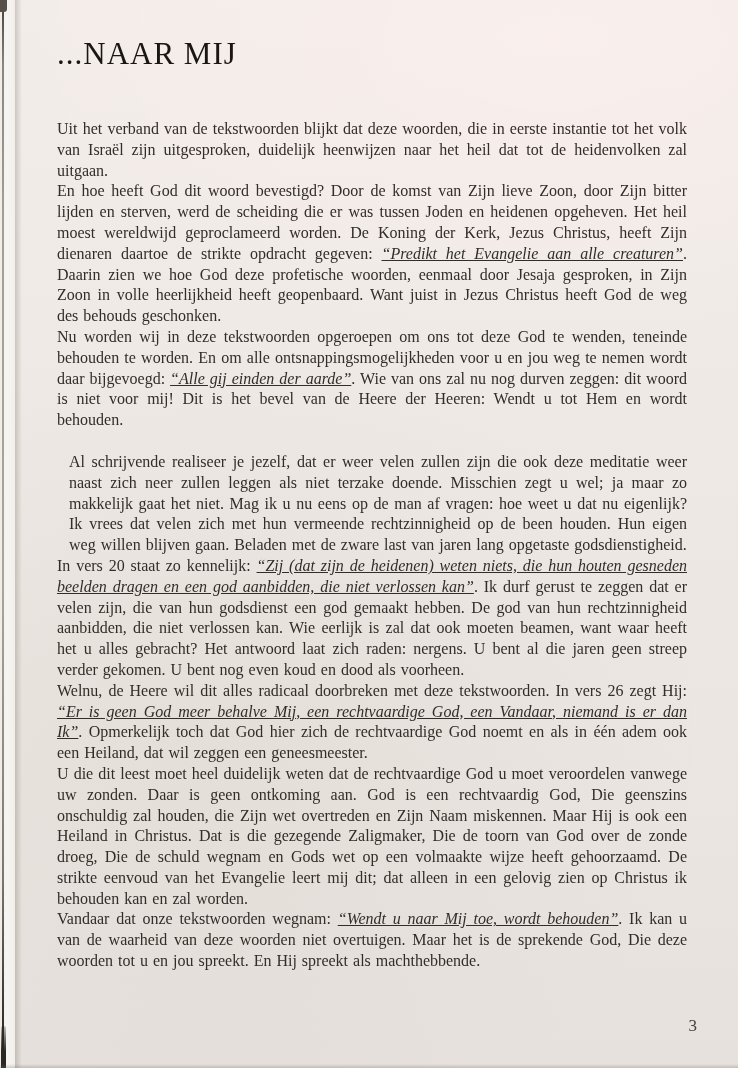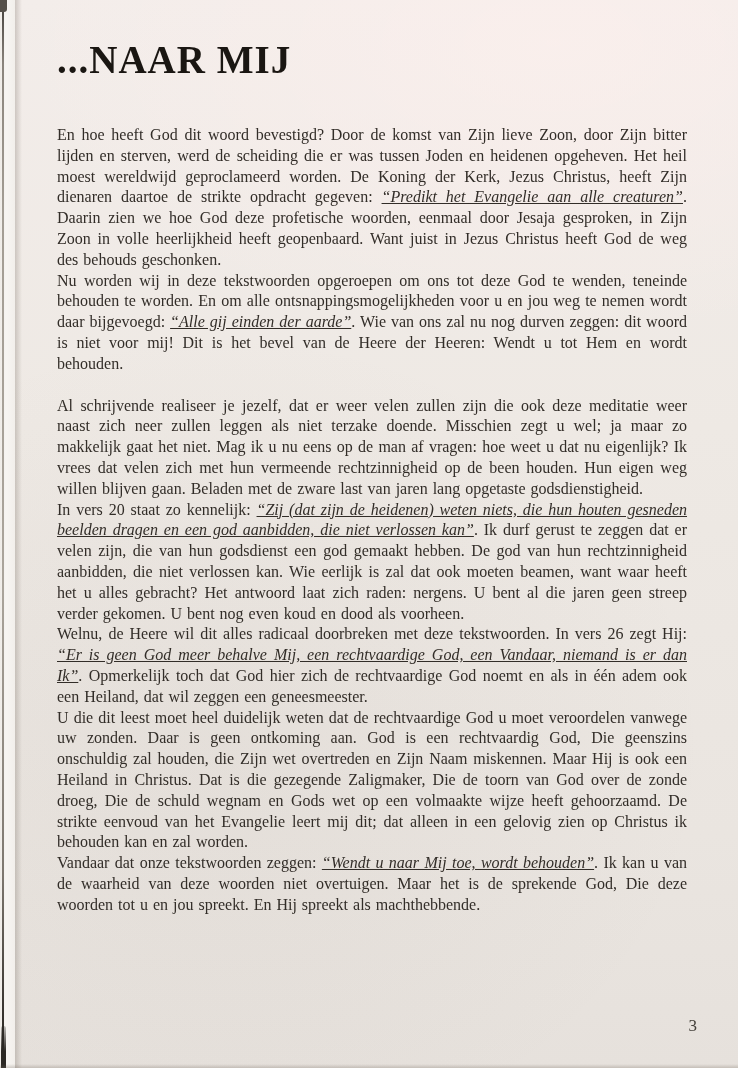--- a/index.html
+++ b/index.html
@@ -60,39 +60,40 @@
     background: linear-gradient(180deg, rgba(120,110,100,0), rgba(120,110,100,0.30));
   }
   
   .page-content {
     position: absolute;
     left: 57px;
     top: 27px;
     width: 630px;
   }
   .page-title {
-    margin: 10px 0 42px 0;
-    font-size: 39px;
+    margin: 4px 0 42px 0;
+    font-size: 31px;
     line-height: 46px;
-    font-weight: bold;
+    font-weight: normal;
     letter-spacing: 1px;
     color: #1a1612;
   }
   .body-text {
     font-size: 16px;
     line-height: 20.8px;
     text-align: justify;
     color: #322d28;
     word-spacing: 1px;
   }
   .body-text p {
     margin: 0;
   }
   .body-text p.gap {
     margin-top: 21px;
+    margin-left: 12px;
   }
   .body-text .italic {
     font-style: italic;
     text-decoration: underline;
   }
   .page-number {
     position: absolute;
     right: 41px;
     top: 1016px;
     font-size: 17px;
@@ -106,24 +107,25 @@
   <div class="edge-strip"></div>
   <div class="edge-line"></div>
   <div class="edge-top-mark"></div>
   <div class="edge-bottom-mark"></div>
   <div class="edge-shadow"></div>
   <div class="bottom-shade"></div>
 
   <div class="page-content">
     <h1 class="page-title">...NAAR MIJ</h1>
     <div class="body-text">
+        <p><span>Uit het verband van de tekstwoorden blijkt dat deze woorden, die in eerste instantie tot het volk van Israël zijn uitgesproken, duidelijk heenwijzen naar het heil dat tot de heidenvolken zal uitgaan.</span></p>
         <p><span>En hoe heeft God dit woord bevestigd? Door de komst van Zijn lieve Zoon, door Zijn bitter lijden en sterven, werd de scheiding die er was tussen Joden en heidenen opgeheven. Het heil moest wereldwijd geproclameerd worden. De Koning der Kerk, Jezus Christus, heeft Zijn dienaren daartoe de strikte opdracht gegeven: </span><span class="italic">“Predikt het Evangelie aan alle creaturen”</span><span>. Daarin zien we hoe God deze profetische woorden, eenmaal door Jesaja gesproken, in Zijn Zoon in volle heerlijkheid heeft geopenbaard. Want juist in Jezus Christus heeft God de weg des behouds geschonken.</span></p>
         <p><span>Nu worden wij in deze tekstwoorden opgeroepen om ons tot deze God te wenden, teneinde behouden te worden. En om alle ontsnappingsmogelijkheden voor u en jou weg te nemen wordt daar bijgevoegd: </span><span class="italic">“Alle gij einden der aarde”</span><span>. Wie van ons zal nu nog durven zeggen: dit woord is niet voor mij! Dit is het bevel van de Heere der Heeren: Wendt u tot Hem en wordt behouden.</span></p>
         <p class="gap"><span>Al schrijvende realiseer je jezelf, dat er weer velen zullen zijn die ook deze meditatie weer naast zich neer zullen leggen als niet terzake doende. Misschien zegt u wel; ja maar zo makkelijk gaat het niet. Mag ik u nu eens op de man af vragen: hoe weet u dat nu eigenlijk? Ik vrees dat velen zich met hun vermeende rechtzinnigheid op de been houden. Hun eigen weg willen blijven gaan. Beladen met de zware last van jaren lang opgetaste godsdienstigheid.</span></p>
         <p><span>In vers 20 staat zo kennelijk: </span><span class="italic">“Zij (dat zijn de heidenen) weten niets, die hun houten gesneden beelden dragen en een god aanbidden, die niet verlossen kan”</span><span>. Ik durf gerust te zeggen dat er velen zijn, die van hun godsdienst een god gemaakt hebben. De god van hun rechtzinnigheid aanbidden, die niet verlossen kan. Wie eerlijk is zal dat ook moeten beamen, want waar heeft het u alles gebracht? Het antwoord laat zich raden: nergens. U bent al die jaren geen streep verder gekomen. U bent nog even koud en dood als voorheen.</span></p>
         <p><span>Welnu, de Heere wil dit alles radicaal doorbreken met deze tekstwoorden. In vers 26 zegt Hij: </span><span class="italic">“Er is geen God meer behalve Mij, een rechtvaardige God, een Vandaar, niemand is er dan Ik”</span><span>. Opmerkelijk toch dat God hier zich de rechtvaardige God noemt en als in één adem ook een Heiland, dat wil zeggen een geneesmeester.</span></p>
         <p><span>U die dit leest moet heel duidelijk weten dat de rechtvaardige God u moet veroordelen vanwege uw zonden. Daar is geen ontkoming aan. God is een rechtvaardig God, Die geenszins onschuldig zal houden, die Zijn wet overtreden en Zijn Naam miskennen. Maar Hij is ook een Heiland in Christus. Dat is die gezegende Zaligmaker, Die de toorn van God over de zonde droeg, Die de schuld wegnam en Gods wet op een volmaakte wijze heeft gehoorzaamd. De strikte eenvoud van het Evangelie leert mij dit; dat alleen in een gelovig zien op Christus ik behouden kan en zal worden.</span></p>
-        <p><span>Vandaar dat onze tekstwoorden zeggen: </span><span class="italic">“Wendt u naar Mij toe, wordt behouden”</span><span>. Ik kan u van de waarheid van deze woorden niet overtuigen. Maar het is de sprekende God, Die deze woorden tot u en jou spreekt. En Hij spreekt als machthebbende.</span></p>
+        <p><span>Vandaar dat onze tekstwoorden wegnam: </span><span class="italic">“Wendt u naar Mij toe, wordt behouden”</span><span>. Ik kan u van de waarheid van deze woorden niet overtuigen. Maar het is de sprekende God, Die deze woorden tot u en jou spreekt. En Hij spreekt als machthebbende.</span></p>
       </div>
   </div>
 
   <div class="page-number">3</div>
 </div>
 
 </body></html>

